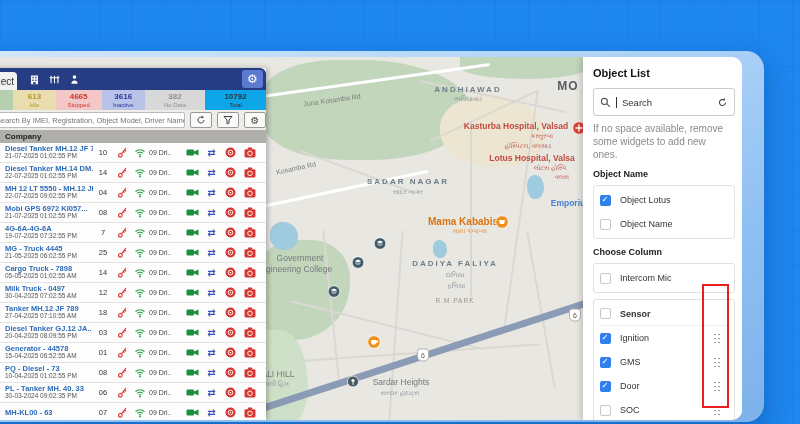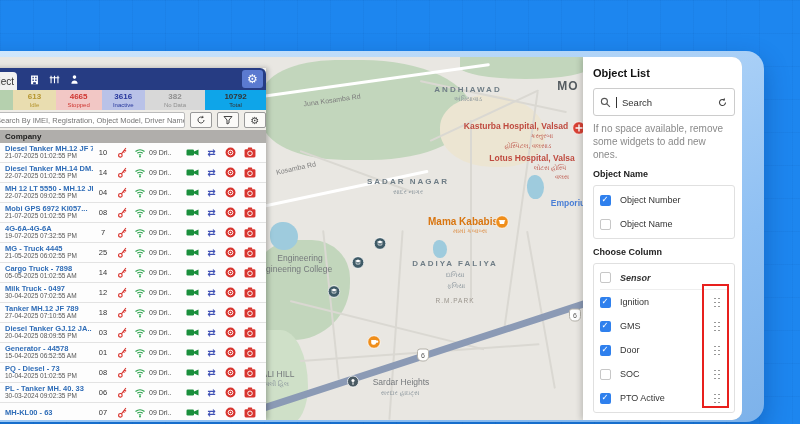--- a/index.html
+++ b/index.html
@@ -82,21 +82,21 @@
   .d-title { font-size:11px; font-weight:bold; color:#111; }
   .d-search { margin-top:9px; height:28px; border:1px solid #ccc; border-radius:3px; display:flex;
     align-items:center; padding:0 6px; }
   .d-search input { border:0; outline:0; flex:1; font-size:9.5px; color:#333; margin-left:5px; min-width:0; }
   .d-search input::placeholder { color:#333; }
   .caret { width:1px; height:11px; background:#333; margin-left:5px; }
   .d-hint { margin-top:6px; font-size:10px; color:#8a8a8a; line-height:1.3; width:135px; }
   .d-sec { margin-top:8px; font-size:9px; font-weight:bold; color:#222; }
   .d-box { margin-top:6px; border:1px solid #e0e0e0; border-radius:3px; padding:2px 6px; }
   .d-item { display:flex; align-items:center; height:24px; position:relative; }
-  .d-item.first-head { border-bottom:1px solid #eee;font-style:italic; }
+  .d-item.first-head { border-bottom:1px solid #eee; }
   .cb { width:11px; height:11px; border-radius:2px; flex:0 0 11px; position:relative; }
   .cb.on { background:#2f80ed; }
   .cb.on:after { content:"✓"; position:absolute; left:1.5px; top:-1px; font-size:8.5px; color:#fff; }
   .cb.off { background:#fff; border:1px solid #c7c7c7; }
   .d-label { font-size:9px; color:#333; margin-left:9px; flex:1; }
   .d-label.bold { font-weight:bold; }
   .dots { position:relative; width:7px; height:11px; margin-right:8px; }
   .dots i { position:absolute; left:1px; top:1px; width:1.6px; height:1.6px; border-radius:50%; background:#8a8a8a;
     box-shadow:4px 0 0 #8a8a8a, 0 4px 0 #8a8a8a, 4px 4px 0 #8a8a8a, 0 8px 0 #8a8a8a, 4px 8px 0 #8a8a8a; }
   .annot { position:absolute; border:2.5px solid #e8201d; background:transparent; pointer-events:none; }
@@ -139,21 +139,21 @@
         <div class="ml l-subred" style="left: 573px; top: 79px;">કસ્તુરબા</div>
         <div class="ml l-subred" style="left: 559px; top: 89px;">હોસ્પિટલ, વલસાડ</div>
         <div class="ml l-poired" style="left: 563px; top: 101px;">Lotus Hospital, Valsa</div>
         <div class="ml l-subred" style="left: 581px; top: 111px;">લોટસ હોસ્પિ</div>
         <div class="ml l-subred" style="left: 593px; top: 120px;">વલસ</div>
         <div class="ml l-poiblue" style="left: 599px; top: 146px;">Emporiu</div>
         <div class="ml l-area" style="left: 439px; top: 124px;">SADAR NAGAR</div>
         <div class="ml l-sub" style="left: 439px; top: 135px;">સાદર નાગર</div>
         <div class="ml l-poiorange" style="left: 494px; top: 164px;">Mama Kababis</div>
         <div class="ml l-suborange" style="left: 501px; top: 174px;">મામાં કબાબ્સ</div>
-        <div class="ml l-poigray" style="left: 331px; top: 201px;">Engineering</div>
+        <div class="ml l-poigray" style="left: 331px; top: 201px;">Government</div>
         <div class="ml l-poigray" style="left: 325px; top: 212px;">Engineering College</div>
         <div class="ml l-area" style="left: 486px; top: 206px;">DADIYA FALIYA</div>
         <div class="ml l-sub" style="left: 486px; top: 218px;">દાળિયા</div>
         <div class="ml l-sub" style="left: 487px; top: 229px;">ફળિયા</div>
         <div class="ml l-areasmall" style="left: 486px; top: 243px;">R.M.PARK</div>
         <div class="ml l-poigray" style="left: 432px; top: 325px;">Sardar Heights</div>
         <div class="ml l-sub" style="left: 431px; top: 336px;">સરદાર હાઇટ્સ</div>
         <div class="ml l-poigray" style="left: 309px; top: 317px;">ALI HILL</div>
         <div class="ml l-sub" style="left: 308px; top: 327px;">વલી હિલ</div>
         <div class="shield" style="left: 454px; top: 298px;">6</div>
@@ -880,28 +880,34 @@
             <path d="M15.5 10a5.5 5.5 0 1 1-1.8-4.1" fill="none" stroke="#444" stroke-width="2"></path>
             <path d="M13.5 1.5l1 4.5-4.5.5z" fill="#444"></path>
           </svg>
       </div>
       <div class="d-hint">If no space available, remove some widgets to add new ones.</div>
       <div id="drawerSections">
           <div class="d-sec">Object Name</div>
           <div class="d-box">
             <div class="d-item">
               <span class="cb on"></span>
-              <span class="d-label">Object Number</span>
+              <span class="d-label">Object Lotus</span>
             </div>
             <div class="d-item">
               <span class="cb off"></span>
               <span class="d-label">Object Name</span>
             </div>
           </div>
           <div class="d-sec">Choose Column</div>
+          <div class="d-box">
+            <div class="d-item">
+              <span class="cb off"></span>
+              <span class="d-label">Intercom Mic</span>
+            </div>
+          </div>
           <div class="d-box">
             <div class="d-item first-head">
               <span class="cb off"></span>
               <span class="d-label bold">Sensor</span>
             </div>
             <div class="d-item">
               <span class="cb on"></span>
               <span class="d-label">Ignition</span>
               <span class="dots">
                 <i></i>

